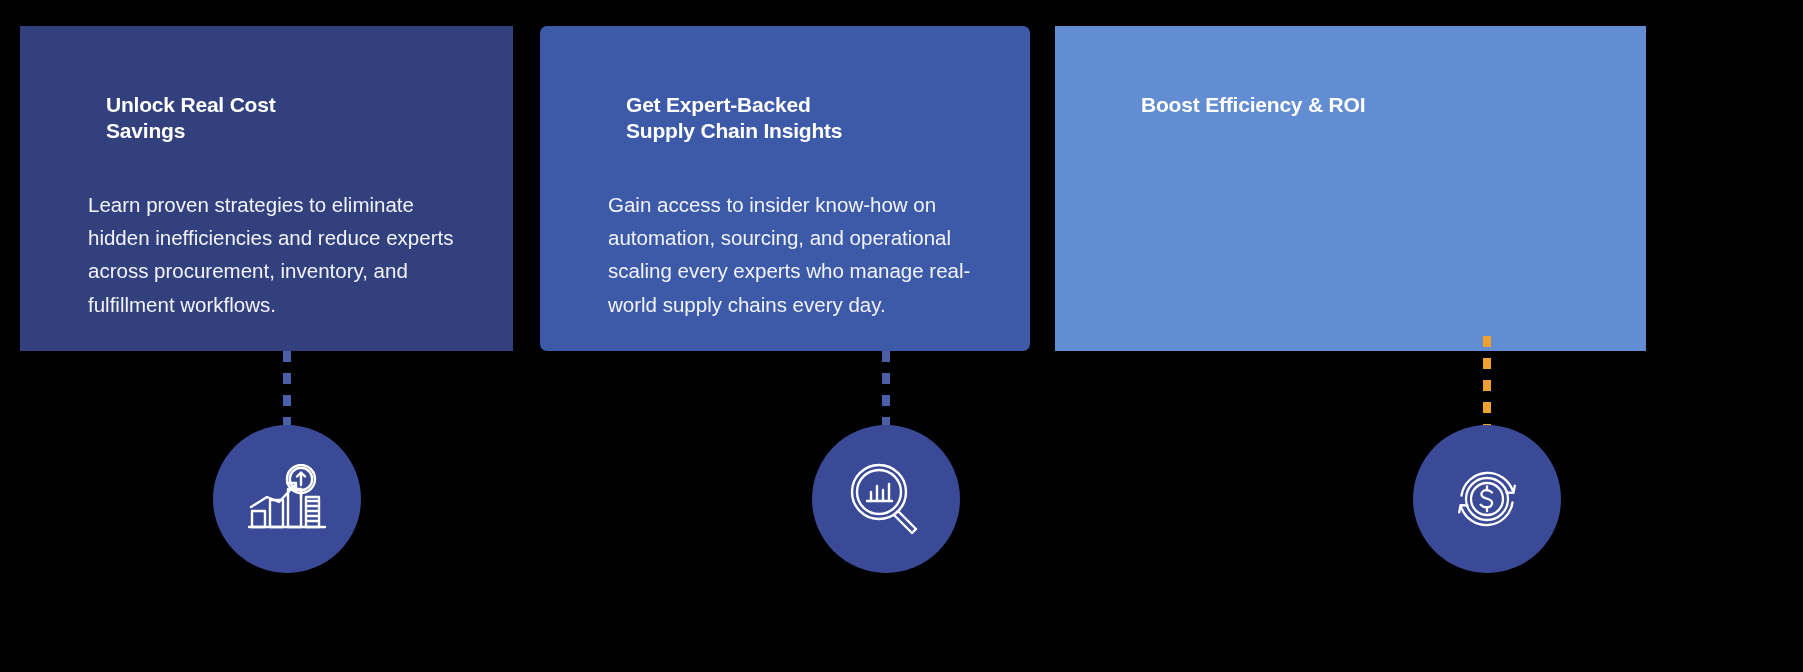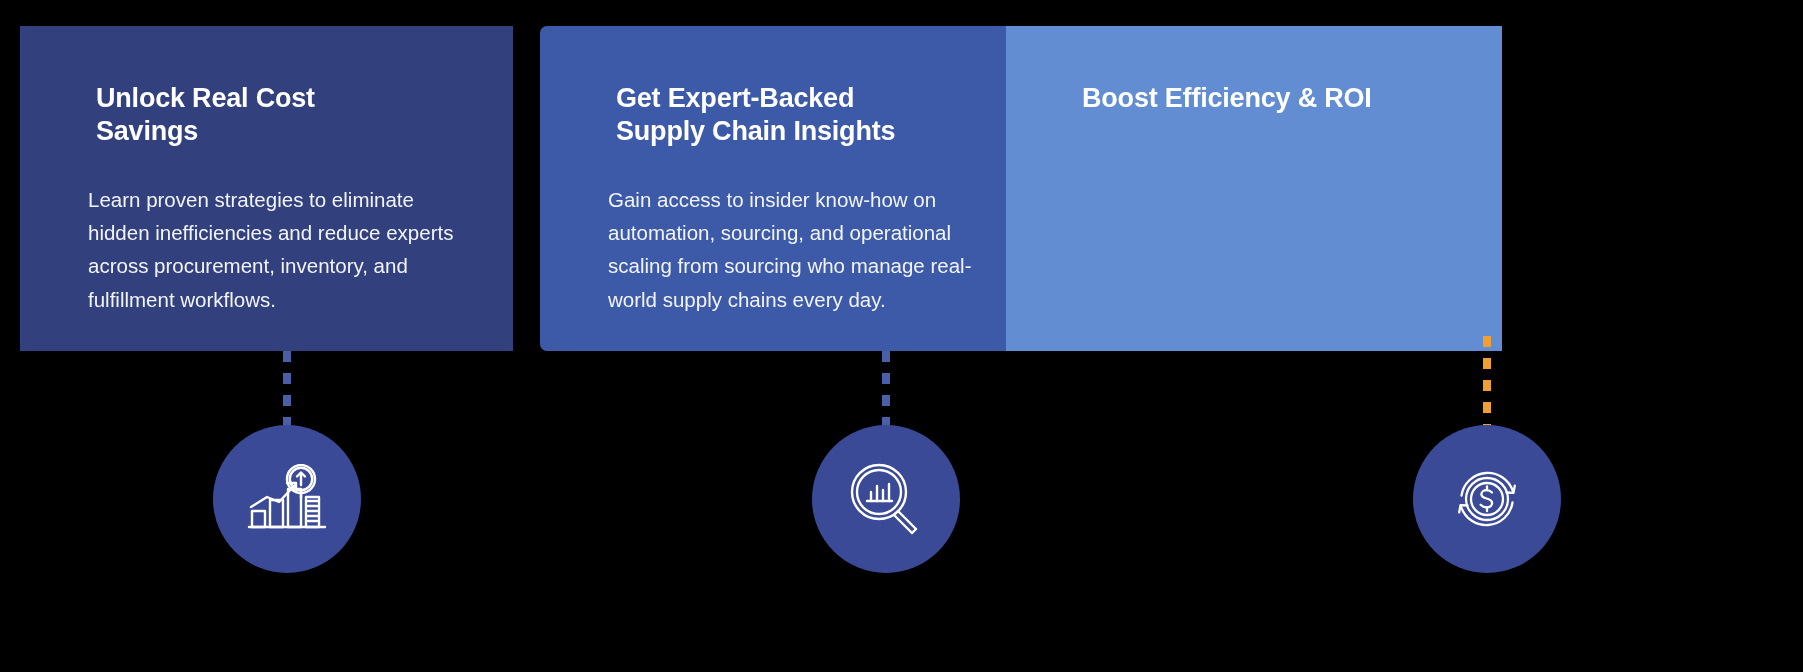--- a/index.html
+++ b/index.html
@@ -10,25 +10,25 @@
   }
   #stage{position:relative;width:1803px;height:672px;background:#000000;}
 
   .card{
     position:absolute;top:26px;height:325px;
     box-sizing:border-box;
     padding:48px 44px 0 68px;
   }
   .card.c1{left:20px;width:493px;background:#33407E;}
   .card.c2{left:540px;width:490px;background:#3D5AA8;border-radius:7px;}
-  .card.c3{left:1006px;width:496px;background:#628DD2;}
+  .card.c3{left:1055px;width:591px;background:#628DD2;}
 
   .card-title{
-    margin:8px;
-    font-size:27px;
+    margin:18px;
+    font-size:21px;
     font-weight:bold;
     line-height:1.24;
     letter-spacing:-0.2px;
     color:#ffffff;
     white-space:pre-line;
   }
   .card-body{
     margin:0;
     padding-top:26px;
     font-size:20.5px;
@@ -114,21 +114,21 @@
         <polyline points="51,12.5 55,8.5 59,12.5"></polyline>
 
         <line x1="55" y1="29" x2="55" y2="34"></line>
       </svg>
     </span>
   </div>
 
   <div class="card c2" style="background: rgb(61, 90, 168);">
     <h2 class="card-title">Get Expert-Backed
 Supply Chain Insights</h2>
-    <p class="card-body">Gain access to insider know-how on automation, sourcing, and operational scaling from sourcing who manage real-world supply chains every day.</p>
+    <p class="card-body">Gain access to insider know-how on automation, sourcing, and operational scaling every experts who manage real-world supply chains every day.</p>
   </div>
 
   <div class="connector k2" style="color: rgb(74, 95, 168);">
     <div class="dashline"></div>
   </div>
 
   <div class="badge b2" style="background: rgb(58, 74, 150);">
     <span>
       <svg width="76" height="76" viewBox="0 0 76 76" fill="none" stroke="#ffffff" stroke-width="2.4" stroke-linecap="round" stroke-linejoin="round">
 

